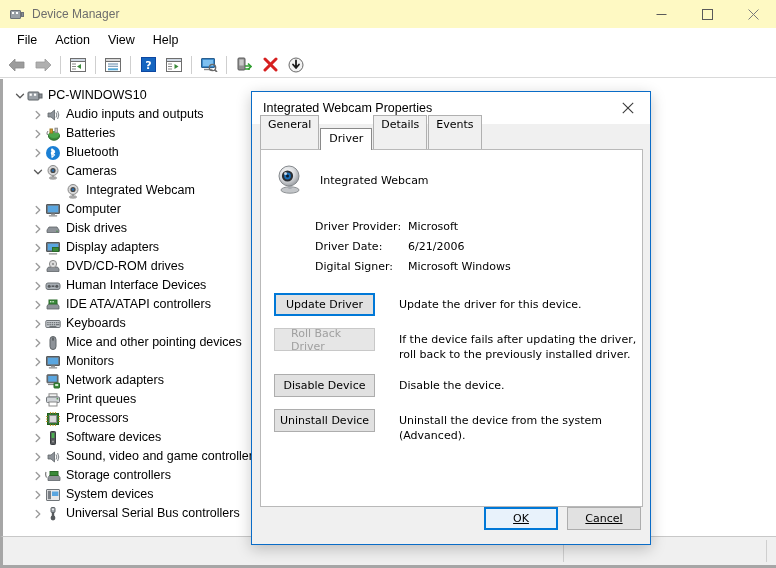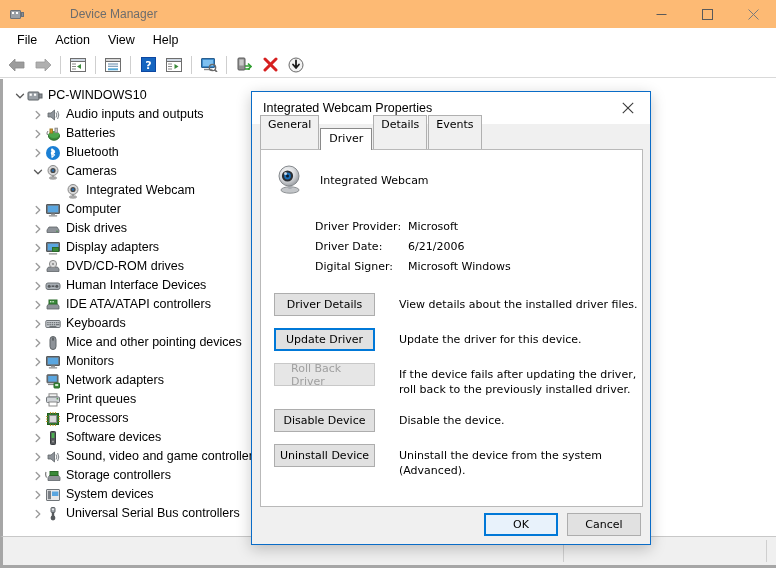--- a/index.html
+++ b/index.html
@@ -14,22 +14,22 @@
   #app {
     position: relative;
     width: 776px; height: 568px;
     background: #ffffff;
   }
 
   
   .titlebar {
     position: absolute; left: 0; top: 0;
     width: 776px; height: 28px;
-    background: #fdba74;
-    display: flex; align-items: center; gap: 38px;
+    background: #fef9c3;
+    display: flex; align-items: center;
   }
   .titlebar-icon {
     width: 16px; height: 16px;
     margin-left: 9px; margin-right: 7px;
     position: relative;
   }
   .tb-ico-body {
     position: absolute; left: 1px; top: 4px;
     width: 11px; height: 9px;
     background: #9aa0a6;
@@ -254,24 +254,25 @@
   .act-desc {
     margin-left: 24px;
     color: #000;
     line-height: 15px;
     padding-top: 4px;
     max-width: 240px;
   }
 
   .dlg-footer {
     position: absolute;
-    left: 0; bottom: 0;
+    left: 0; bottom: 14px;
     width: 398px; height: 40px;
-    display: flex; align-items: center; justify-content: flex-end;
+    display: flex; align-items: flex-end; justify-content: flex-end;
     padding-right: 9px;
+    text-decoration: underline;
   }
   .foot-btn {
     width: 74px; height: 23px;
     font-family: "DejaVu Sans", sans-serif;
     font-size: 11px;
     color: #000;
     display: flex; align-items: center; justify-content: center;
     background: #e1e1e1;
     border: 1px solid #adadad;
     margin-left: 9px;
@@ -874,24 +875,20 @@
           <span class="info-val">6/21/2006</span>
         </div>
         <div class="info-row">
           <span class="info-key">Digital Signer:</span>
           <span class="info-val">Microsoft Windows</span>
         </div>
       </div>
 
       <div class="action-rows">
 
-        <div class="action-row">
-          <div class="act-btn">Driver Details</div>
-          <div class="act-desc">View details about the installed driver files.</div>
-        </div>
 
         <div class="action-row">
           <div class="act-btn focused">Update Driver</div>
           <div class="act-desc">Update the driver for this device.</div>
         </div>
 
         <div class="action-row">
           <div class="act-btn disabled">Roll Back Driver</div>
           <div class="act-desc">If the device fails after updating the driver, roll back to the previously installed driver.</div>
         </div>

